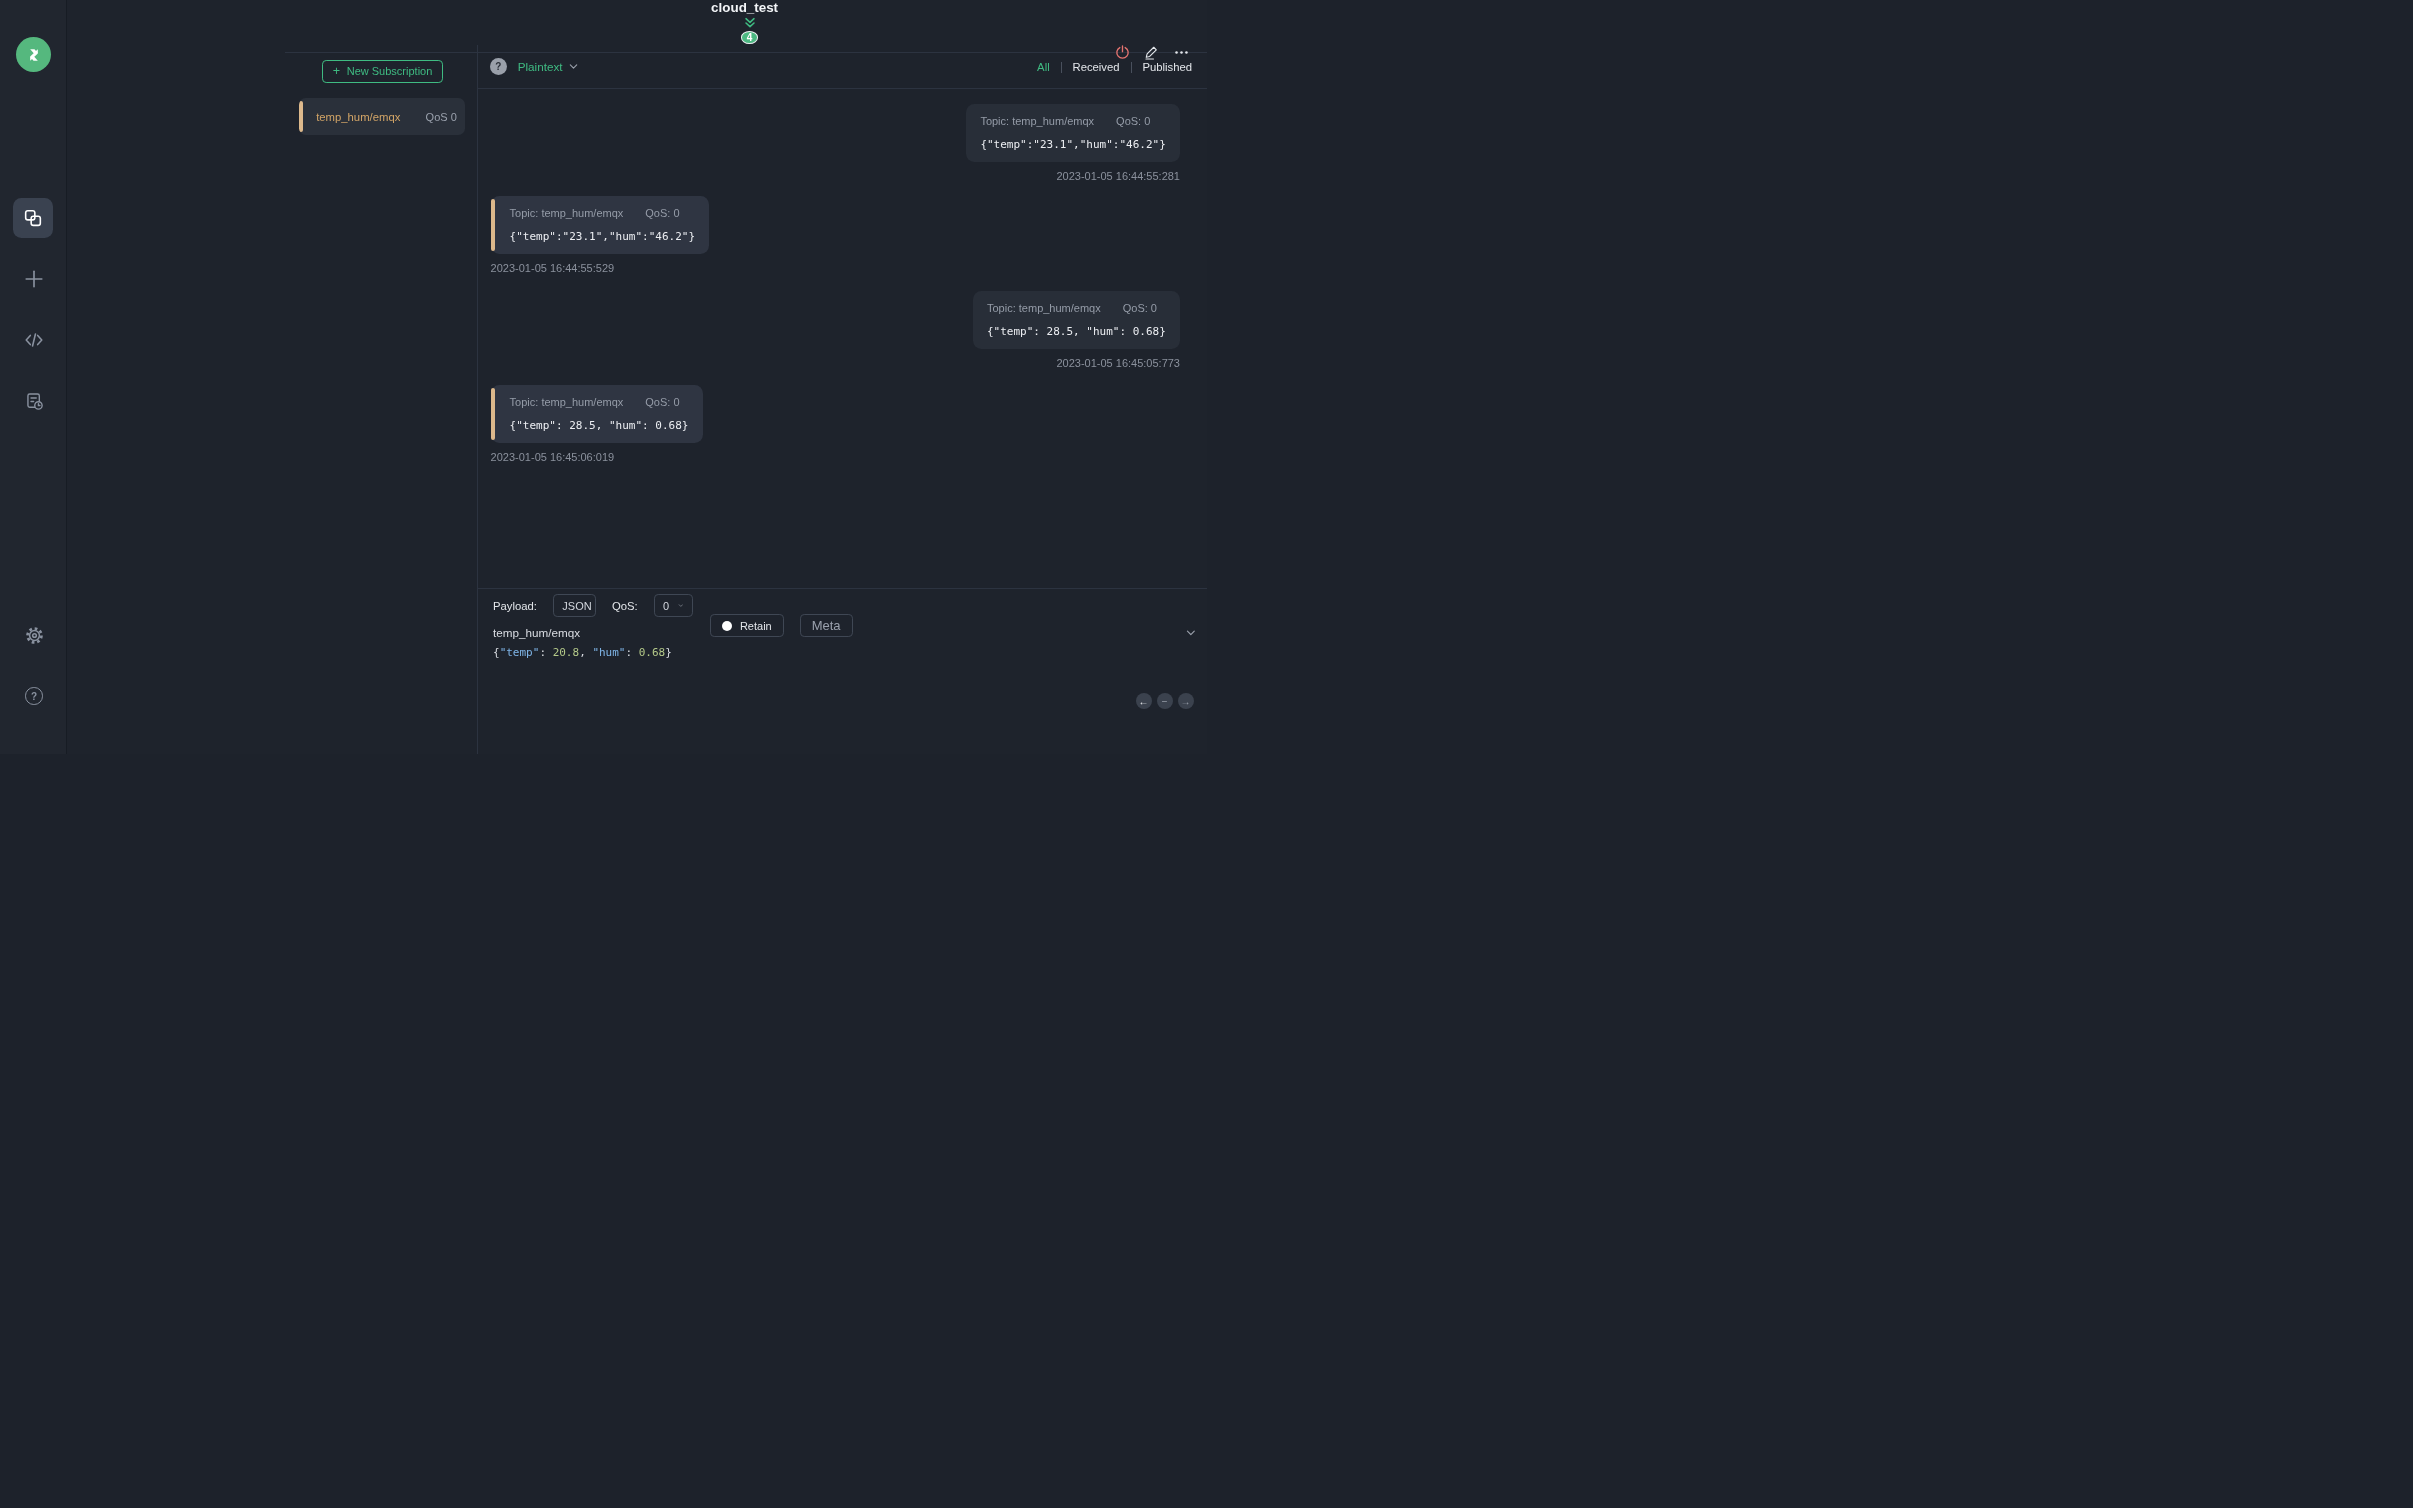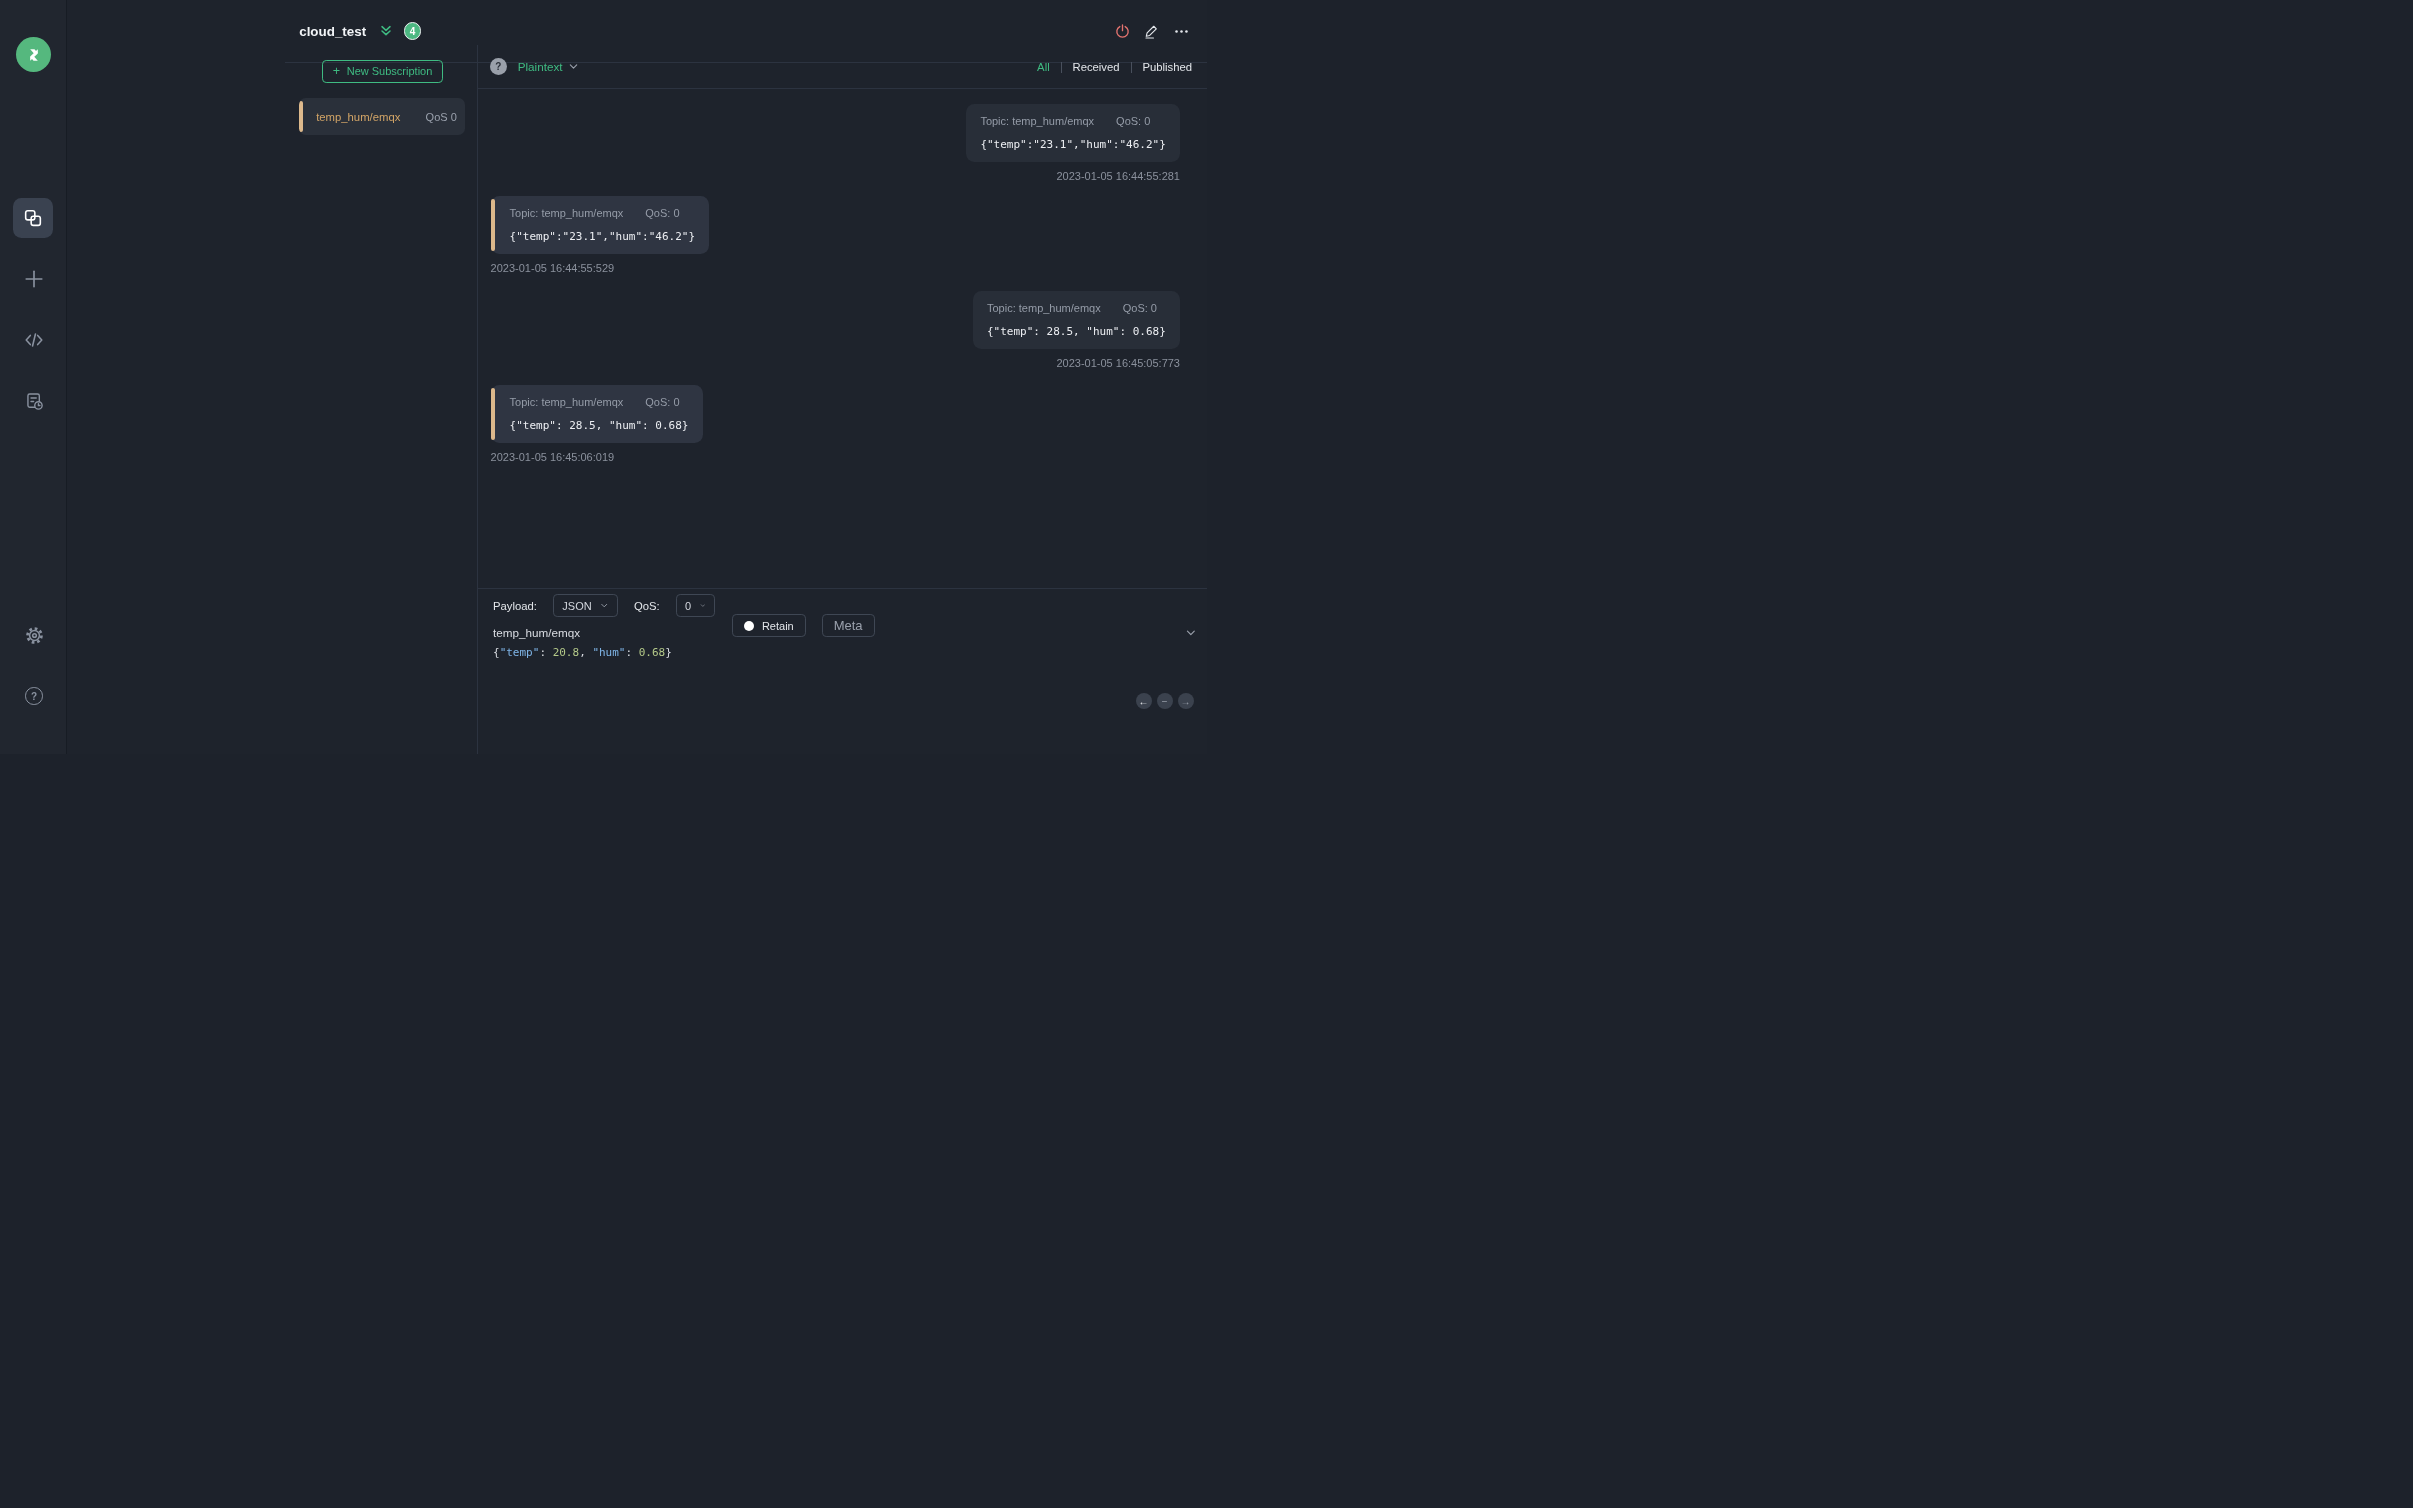--- a/index.html
+++ b/index.html
@@ -17,21 +17,21 @@
   
   .conn-panel { position:absolute; left:68px; top:0; width:217px; height:100%; background:#272c36; border-right:0.8px solid #171c24; }
   .conn-header { position:absolute; left:0; right:0; top:0; height:49px; display:flex; align-items:center; padding:0 17px; }
   .conn-title { font-size:15px; font-weight:bold; color:#f2f4f7; letter-spacing:0.2px; }
   .new-conn-btn { margin-left:auto; width:17px; height:17px; cursor:pointer; display:flex; align-items:center; justify-content:center; }
   .conn-item { position:absolute; left:8.4px; top:49px; width:200px; height:40px; background:#313845; border-radius:6.7px; display:flex; align-items:center; padding:0 11.7px 0 17px; cursor:pointer; }
   .conn-dot { width:6.7px; height:6.7px; border-radius:50%; background:#42bd87; margin-right:10px; flex:none; }
   .conn-name { font-size:11.7px; color:#4fbf8b; white-space:nowrap; overflow:hidden; }
 
   
-  .topbar { position:absolute; left:285px; right:0; top:0; height:63px; border-bottom:0.8px solid #2c3340; display:flex; align-items:center; padding:0 17px 0 14.2px; }
+  .topbar { position:absolute; left:285px; right:0; top:0; height:53px; border-bottom:0.8px solid #2c3340; display:flex; align-items:center; padding:0 17px 0 14.2px;flex-direction:column; }
   .conn-title-main { font-size:13.4px; font-weight:bold; color:#f2f4f7; }
   .collapse-chevrons { margin-left:11.7px; display:flex; align-items:center; cursor:pointer; }
   .unread-badge { margin-left:10px; width:17.6px; height:17.6px; border-radius:50%; background:#4cb882; border:1.3px solid #eef1f3; color:#ffffff; font-size:10px; font-weight:bold; display:flex; align-items:center; justify-content:center; }
   .topbar-actions { margin-left:auto; display:flex; align-items:center; gap:12.6px; }
   .topbar-actions .tb-icon { width:17px; height:17px; display:flex; align-items:center; justify-content:center; cursor:pointer; }
 
   
   .sub-col { position:absolute; left:285px; width:193px; top:45px; bottom:0; border-right:0.8px solid #2c3340; }
   .new-sub-btn { position:absolute; left:37px; top:15px; width:121px; height:22.6px; border:0.8px solid #3fbb82; border-radius:4.2px; background:transparent; color:#3fbb82; font-size:11px; font-family:"Liberation Sans",sans-serif; display:flex; align-items:center; justify-content:center; gap:6.7px; cursor:pointer; }
   .new-sub-plus { font-size:12.6px; line-height:1; }
@@ -253,21 +253,21 @@
           <div class="bubble-payload">{"temp": 28.5, "hum": 0.68}</div>
         </div>
         <div class="msg-time">2023-01-05 16:45:06:019</div>
       </div>
 
     </div>
 
     <div class="publish">
       <div class="pub-toolbar">
         <span class="pub-label">Payload:</span>
-        <span class="pub-select" style="width:65px;">
+        <span class="pub-select" style="width:43px;">
           <span class="val">JSON</span>
           <svg width="9.2" height="9.2" viewBox="0 0 24 24" fill="none" stroke="#9aa0ab" stroke-width="2.6" stroke-linecap="round" stroke-linejoin="round" style="margin-left:auto;">
               <polyline points="5,8.5 12,15.5 19,8.5"></polyline>
             </svg>
         </span>
         <span class="pub-label">QoS:</span>
         <span class="pub-select" style="width:39px;">
           <span class="val">0</span>
           <svg width="9.2" height="9.2" viewBox="0 0 24 24" fill="none" stroke="#9aa0ab" stroke-width="2.6" stroke-linecap="round" stroke-linejoin="round" style="margin-left:auto;">
               <polyline points="5,8.5 12,15.5 19,8.5"></polyline>

